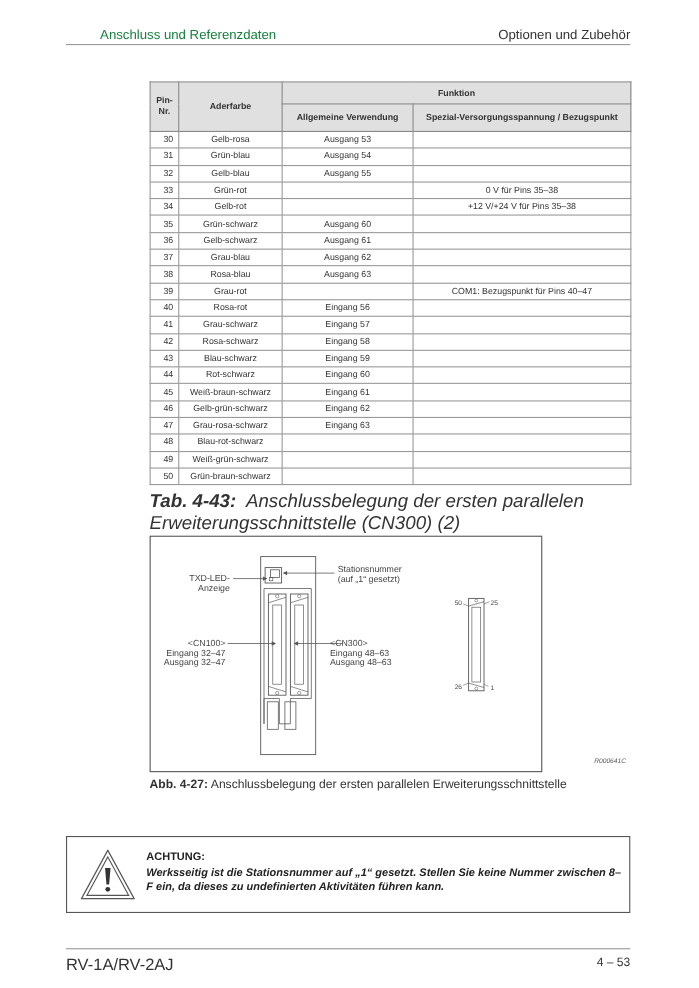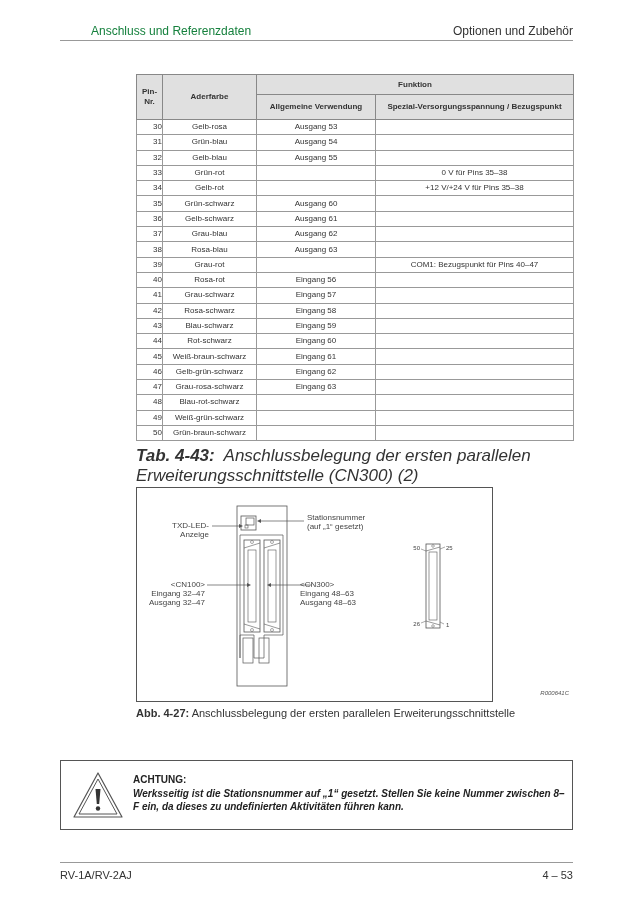--- a/index.html
+++ b/index.html
@@ -7,38 +7,38 @@
          font-family:"Liberation Sans", sans-serif; color:#333; }
   .abs { position:absolute; }
   .hdr-left { left:60px; top:24px; font-size:12px; color:#15803d;margin-left:31px; }
   .hdr-right { right:62px; top:24px; font-size:12px; color:#333;margin-left:45px; }
   .hdr-line { left:60px; width:513px; top:40px; height:1px; background:#999; }
 
   table.pins { position:absolute; left:136px; top:74px; width:438px;
     border-collapse:collapse; font-size:8px; color:#333; border:1.5px solid #444; }
   table.pins th { background:#e0e0e0; font-weight:bold; font-size:8px; border:1px solid #888; color:#333; line-height:10px;margin-left:20px; }
   table.pins td { border:1px solid #999; height:14.3px; padding:0; text-align:center; line-height:10px; }
-  table.pins td.pin { text-align:right; padding-left:7px; }
+  table.pins td.pin { text-align:center; padding-left:7px; }
   .col-pin { width:23px; } .col-color { width:91px; } .col-gen { width:116px; }
 
   .tab-caption { left:136px; top:446px; font-size:17px; font-style:italic; color:#333; }
   .tab-caption b, .fig-caption b { font-weight:bold; }
 
   .fig-box { left:136px; top:487px; width:357px; height:215px; border:1.5px solid #555; box-sizing:border-box; }
   .fig-caption { left:136px; top:707px; font-size:11px; color:#333; }
   .fig-code { right:66px; top:690px; font-size:6px; font-style:italic; color:#555; }
   svg text { font-family:"Liberation Sans", sans-serif; fill:#444; }
 
   .warn-box { left:60px; top:760px; width:513px; height:70px; border:1.5px solid #555; box-sizing:border-box; }
   .warn-title { left:133px; top:774px; font-size:10px; font-weight:bold; color:#222; }
   .warn-text { left:133px; top:787px; width:436px; font-size:10px; font-weight:bold; font-style:italic; color:#222; line-height:13px; }
   .warn-icon { left:72px; top:770px; }
 
   .ftr-line { left:60px; width:513px; top:862px; height:1px; background:#999; }
-  .ftr-left { left:60px; top:869px; font-size:11px; color:#333; }
+  .ftr-left { left:60px; top:869px; font-size:15px; color:#333; }
   .ftr-right { right:62px; top:869px; font-size:11px; color:#333; }
 </style>
 </head>
 <body>
 
 <div class="abs hdr-left">Anschluss und Referenzdaten</div>
 <div class="abs hdr-right">Optionen und Zubehör</div>
 <div class="abs hdr-line"></div>
 
 <table class="pins">

